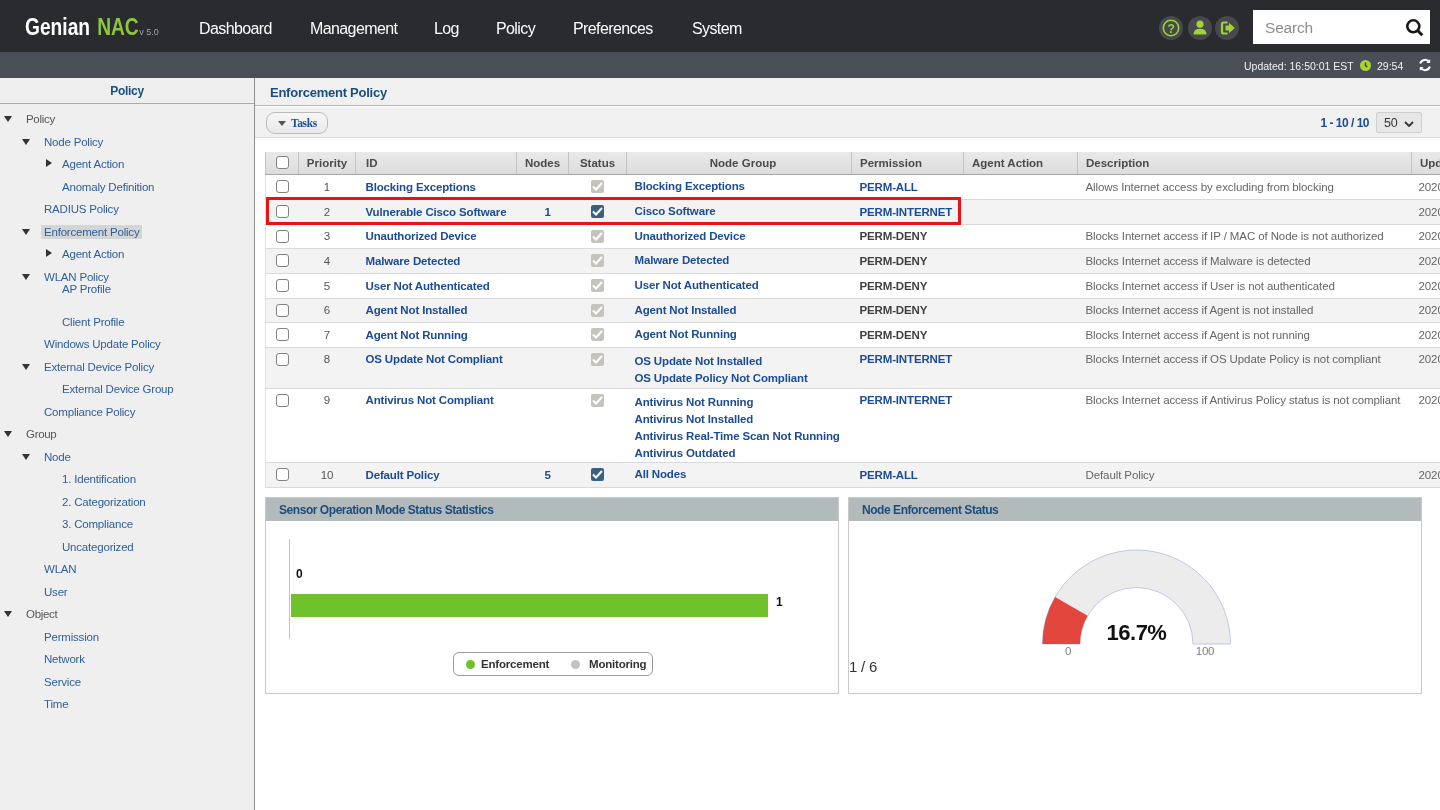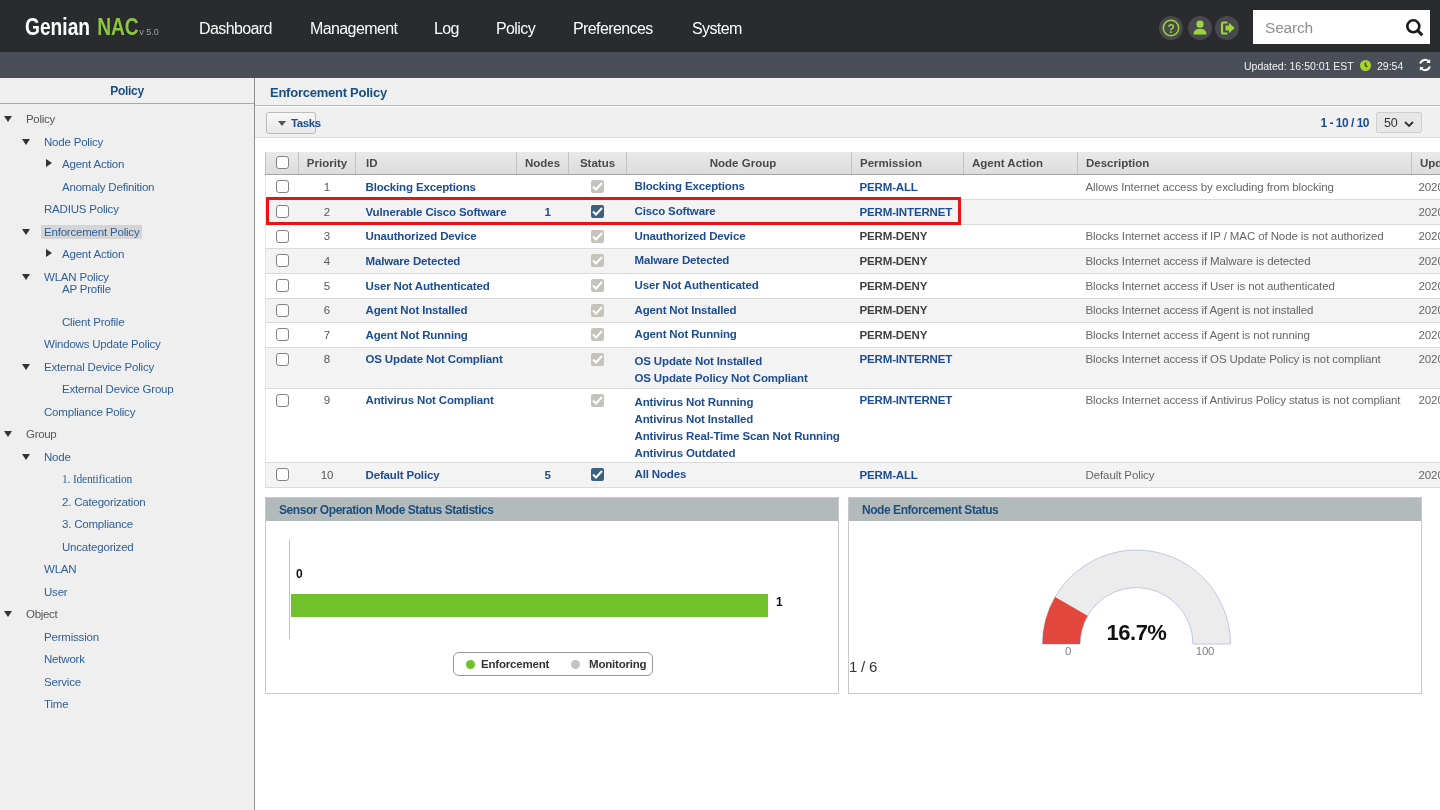--- a/index.html
+++ b/index.html
@@ -29,21 +29,21 @@
   .ti { position:absolute; height:22px; line-height:22px; font-size:11.5px; letter-spacing:-0.2px; color:#2f5f99; white-space:nowrap; }
   .ti.root { color:#55565a; letter-spacing:-0.3px; }
   .tri-d { position:absolute; width:0; height:0; border-left:4px solid transparent; border-right:4px solid transparent; border-top:6px solid #333; top:8px; }
   .tri-r { position:absolute; width:0; height:0; border-top:4px solid transparent; border-bottom:4px solid transparent; border-left:6px solid #333; top:7px; }
   .sel { background:#d5d5d5; padding:1px 3px; margin-left:-3px; border-radius:1px; }
 
   
   #titlebar { position:absolute; left:255px; top:78px; width:1185px; height:28px; background:#f0f0f0; border-bottom:1px solid #b5b5b5; }
   #titlebar .t { position:absolute; left:15px; top:7px; font-size:13px; letter-spacing:-0.25px; font-weight:bold; color:#1a4e7e; }
   #toolbar { position:absolute; left:255px; top:107px; width:1185px; height:31px; background:#f0f0f0; border-bottom:1px solid #dcdcdc; }
-  #tasksbtn { position:absolute; left:11px; top:5px; width:50px; height:22px; background:linear-gradient(#f7f7f7,#e9e9e9); border:1px solid #bbb; border-radius:3px; }
+  #tasksbtn { position:absolute; left:11px; top:5px; width:62px; height:22px; background:linear-gradient(#f7f7f7,#e9e9e9); border:1px solid #bbb; border-radius:9px;font-family:Liberation Serif, serif; }
   #tasksbtn .tri { position:absolute; left:11px; top:8px; width:0; height:0; border-left:4px solid transparent; border-right:4px solid transparent; border-top:5px solid #555; }
   #tasksbtn .tx { position:absolute; left:24px; top:4px; font-size:11.5px; letter-spacing:-0.4px; font-weight:bold; color:#1c4c94; }
   #pginfo { position:absolute; right:71px; top:9px; font-size:12px; letter-spacing:-0.5px; font-weight:bold; color:#1c4c94; }
   #pgsel { position:absolute; right:18px; top:5px; width:46px; height:21px; background:#e7e7e7; border:1px solid #cfcfcf; border-radius:2px; font-size:12.5px; color:#333; }
   #pgsel .v { position:absolute; left:7px; top:3px; }
 
   
   #tablewrap { position:absolute; left:265px; top:152px; width:1175px; height:336px; overflow:hidden; }
   table { border-collapse:collapse; table-layout:fixed; width:1230px; }
   th { height:22px; background:linear-gradient(#e9e9e9,#dcdcdc); border-right:1px solid #c3c3c3; border-bottom:1px solid #a6a6a6; font-size:11.5px; font-weight:bold; color:#4a4a4a; letter-spacing:0; }
@@ -149,21 +149,21 @@
   <div class="ti" style="left:62px; top:232.5px;">Client Profile</div>
   <div class="ti" style="left:44px; top:255px;">Windows Update Policy</div>
   <div class="ti" style="left:44px; top:277.5px;">External Device Policy</div>
   <div class="tri-d" style="left:22px; top:285.5px;"></div>
   <div class="ti" style="left:62px; top:300px;">External Device Group</div>
   <div class="ti" style="left:44px; top:322.5px;">Compliance Policy</div>
   <div class="ti root" style="left:26px; top:345px;">Group</div>
   <div class="tri-d" style="left:4px; top:353px;"></div>
   <div class="ti" style="left:44px; top:367.5px;">Node</div>
   <div class="tri-d" style="left:22px; top:375.5px;"></div>
-  <div class="ti" style="left:62px; top:390px;font-family:Liberation Serif, serif;">1. Identification</div>
+  <div class="ti" style="left:62px; top:390px;">1. Identification</div>
   <div class="ti" style="left:62px; top:412.5px;">2. Categorization</div>
   <div class="ti" style="left:62px; top:435px;">3. Compliance</div>
   <div class="ti" style="left:62px; top:457.5px;">Uncategorized</div>
   <div class="ti" style="left:44px; top:480px;">WLAN</div>
   <div class="ti" style="left:44px; top:502.5px;">User</div>
   <div class="ti root" style="left:26px; top:525px;">Object</div>
   <div class="tri-d" style="left:4px; top:533px;"></div>
   <div class="ti" style="left:44px; top:547.5px;">Permission</div>
   <div class="ti" style="left:44px; top:570px;">Network</div>
   <div class="ti" style="left:44px; top:592.5px;">Service</div>

